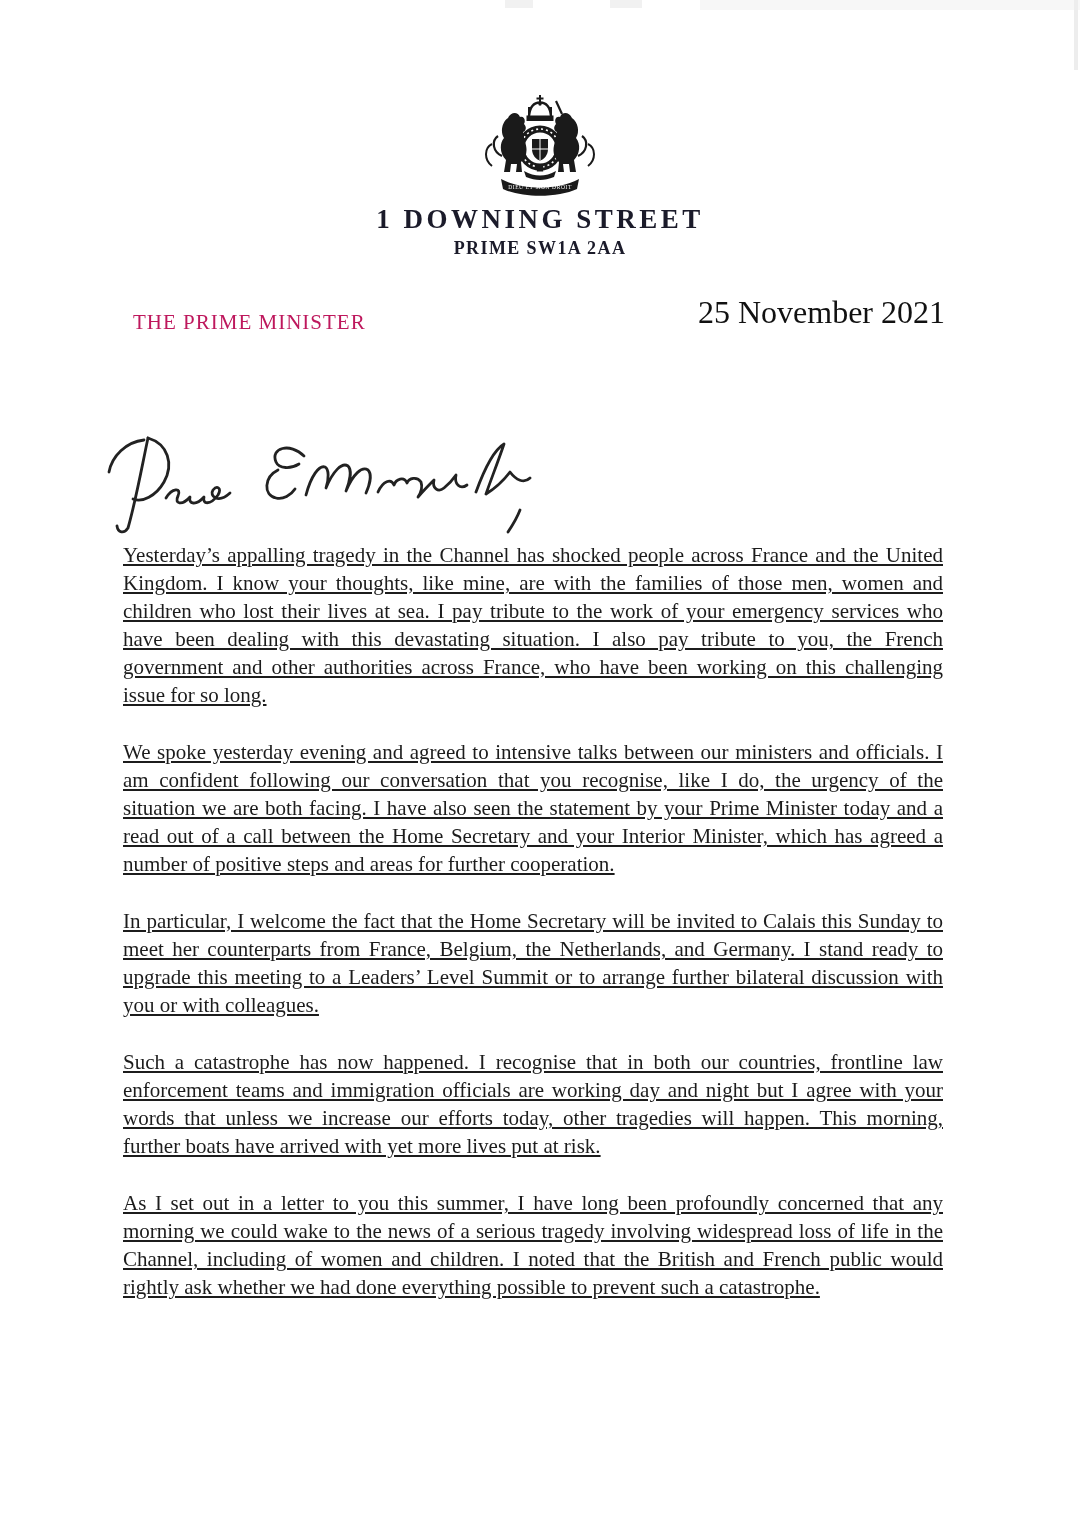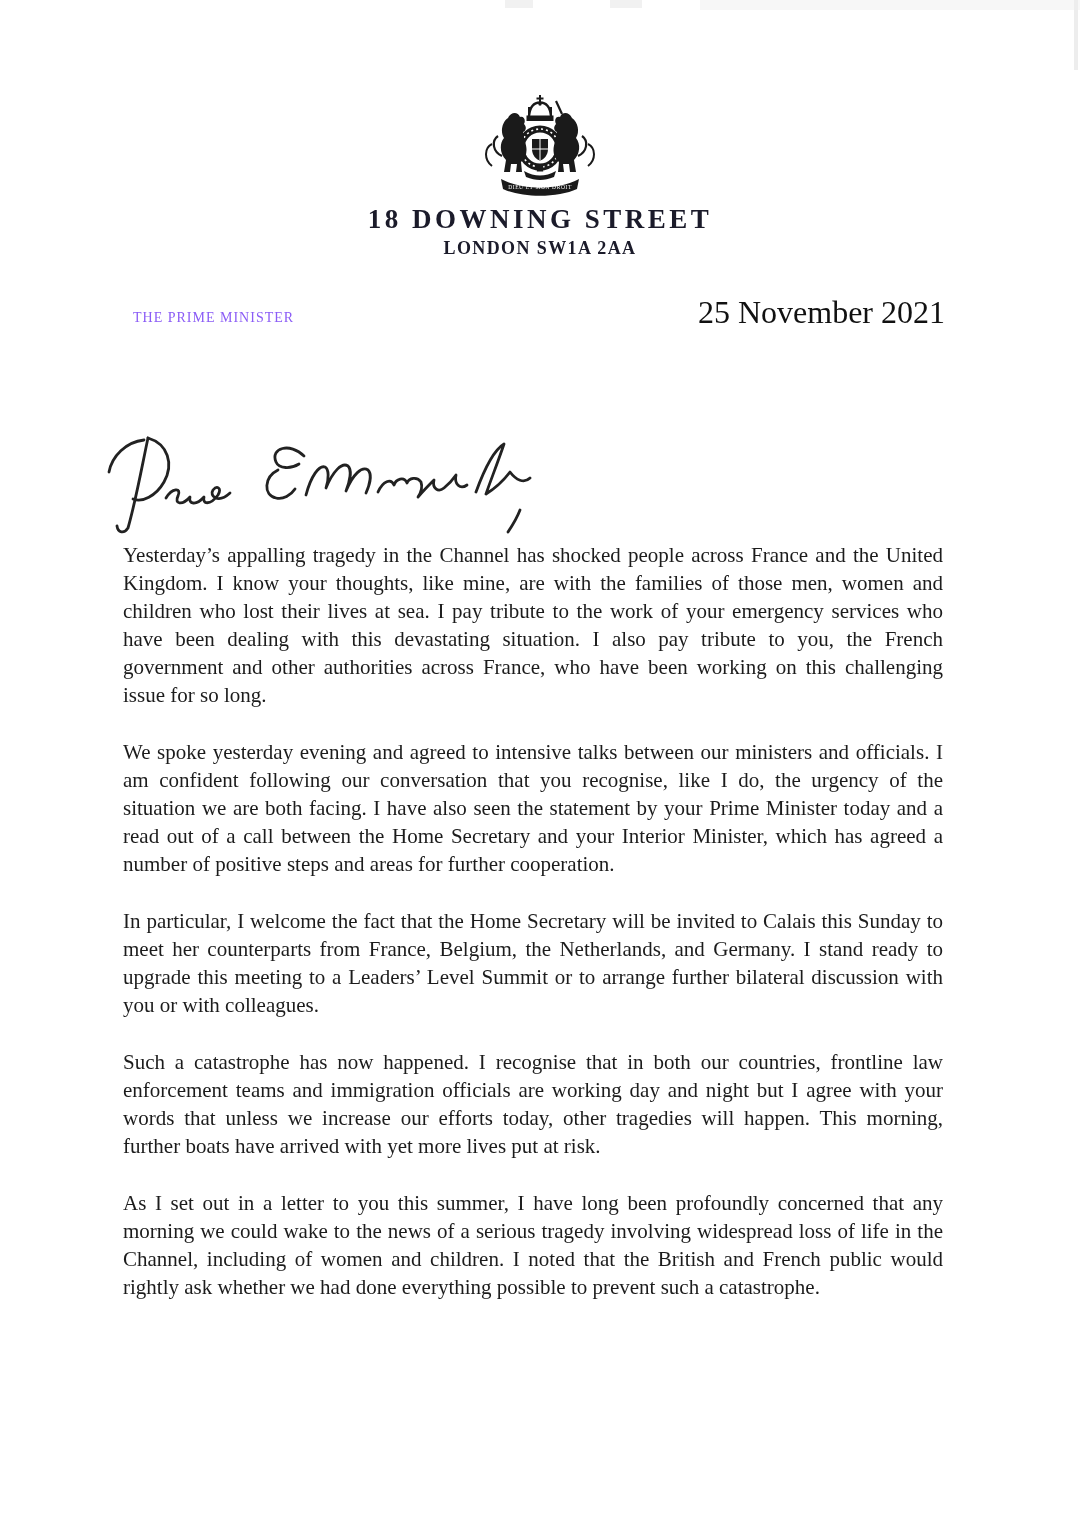--- a/index.html
+++ b/index.html
@@ -36,22 +36,22 @@
     letter-spacing:1.4px;
     color:#1b1b2a;
   }
 
   .meta-row{
     position:absolute;left:133px;right:135px;top:294px;
     display:flex;justify-content:space-between;align-items:flex-start;
   }
   .sender-title{
     margin-top:16px;
-    font-size:14px;letter-spacing:1px;
-    color:#8b5cf6;
+    font-size:21px;letter-spacing:1px;
+    color:#be185d;
   }
   .letter-date{
     font-size:32px;color:#111;
   }
 
   .salutation{
     position:absolute;left:92px;top:420px;width:440px;height:118px;
   }
   .salutation svg{display:block;width:100%;height:100%;}
   .sr-only{
@@ -60,20 +60,21 @@
   }
 
   .letter-body{
     position:absolute;left:123px;top:541px;width:820px;
   }
   .letter-body p{
     margin:0 0 29px 0;
     font-size:21px;line-height:28px;
     text-align:justify;
     color:#1c1c1c;
+    text-decoration:underline;
   }
 
   .ink{stroke:#222;stroke-width:2.8;fill:none;stroke-linecap:round;stroke-linejoin:round;}
 </style>
 </head>
 <body>
 
 <div class="page">
 
   <div class="artifact a1"></div>
@@ -105,22 +106,22 @@
       <path d="M82,20 L76,7" stroke="#1a1a1a" stroke-width="2.2" fill="none"></path>
       <path d="M98,62 C107,58 109,47 102,42" stroke="#1a1a1a" stroke-width="2.2" fill="none"></path>
       <path d="M108,72 C116,66 116,54 108,50" stroke="#1a1a1a" stroke-width="2" fill="none"></path>
 
       <path d="M44,77 C55,83 65,83 76,77 L74,83 C64,87 56,87 46,83 Z" fill="#1a1a1a"></path>
 
       <path d="M21,85 C42,96.5 78,96.5 99,85 L97,95 C78,104 42,104 23,95 Z" fill="#1a1a1a"></path>
       <text x="60" y="95" text-anchor="middle" font-size="5.5" letter-spacing="0.6" fill="#ffffff" font-family="Liberation Serif, serif">DIEU ET MON DROIT</text>
     </svg>
 
-    <div class="address-line1">18 DOWNING STREET</div>
-    <div class="address-line2">LONDON SW1A 2AA</div>
+    <div class="address-line1">1 DOWNING STREET</div>
+    <div class="address-line2">PRIME SW1A 2AA</div>
   </div>
 
   <div class="meta-row">
     <div class="sender-title">THE PRIME MINISTER</div>
     <div class="letter-date">25 November 2021</div>
   </div>
 
   <div class="salutation">
     <span class="sr-only">Dear Emmanuel,</span>
     <svg viewBox="0 0 440 118" aria-hidden="true">

